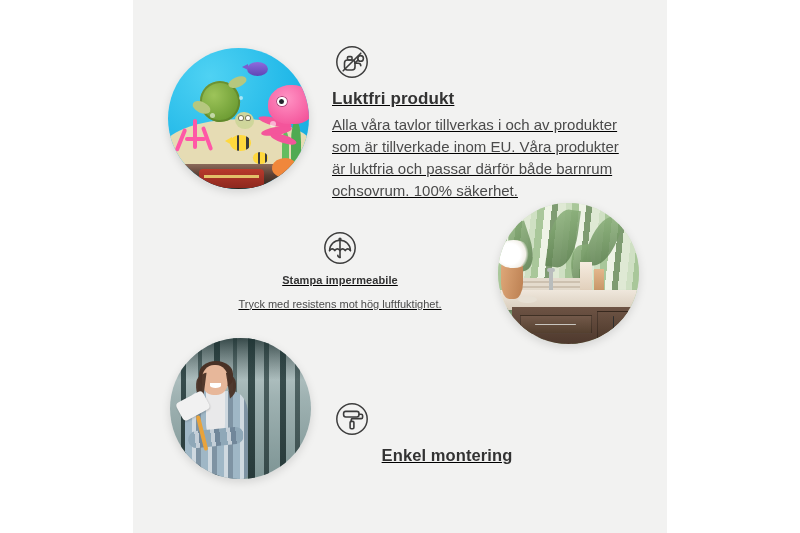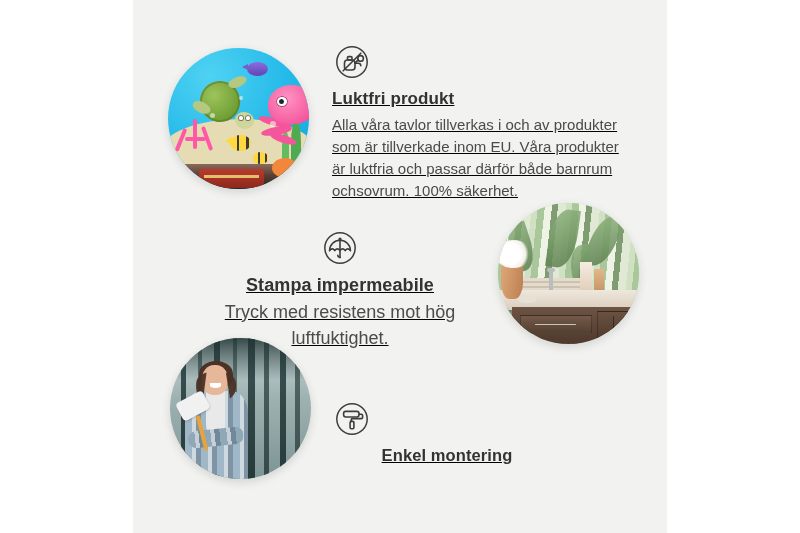--- a/index.html
+++ b/index.html
@@ -35,22 +35,22 @@
   }
 
   
   #feat-odor{left:332px;top:42px;width:292px;text-align:left;}
   #feat-odor .icon-wrap{margin:0 0 6px 0;}
   #feat-odor .f-title{margin-bottom:5px;}
 
   
   #feat-water{left:215px;top:228px;width:250px;text-align:center;}
   #feat-water .icon-wrap{margin:0 auto 6px auto;}
-  #feat-water .f-title{font-size:18px;margin-bottom:2px;}
-  #feat-water .f-desc{font-size:18px;}
+  #feat-water .f-title{font-size:11px;margin-bottom:9px;}
+  #feat-water .f-desc{font-size:11px;}
 
   
   #feat-mount{left:332px;top:399px;width:230px;text-align:center;}
   #feat-mount .icon-wrap{margin:0 0 6px 0;}
   #feat-mount .f-title{font-size:16.5px;margin-bottom:4px;}
 
   
   .photo{
     position:absolute;border-radius:50%;overflow:hidden;
     box-shadow:0 3px 10px rgba(0,0,0,.13);

